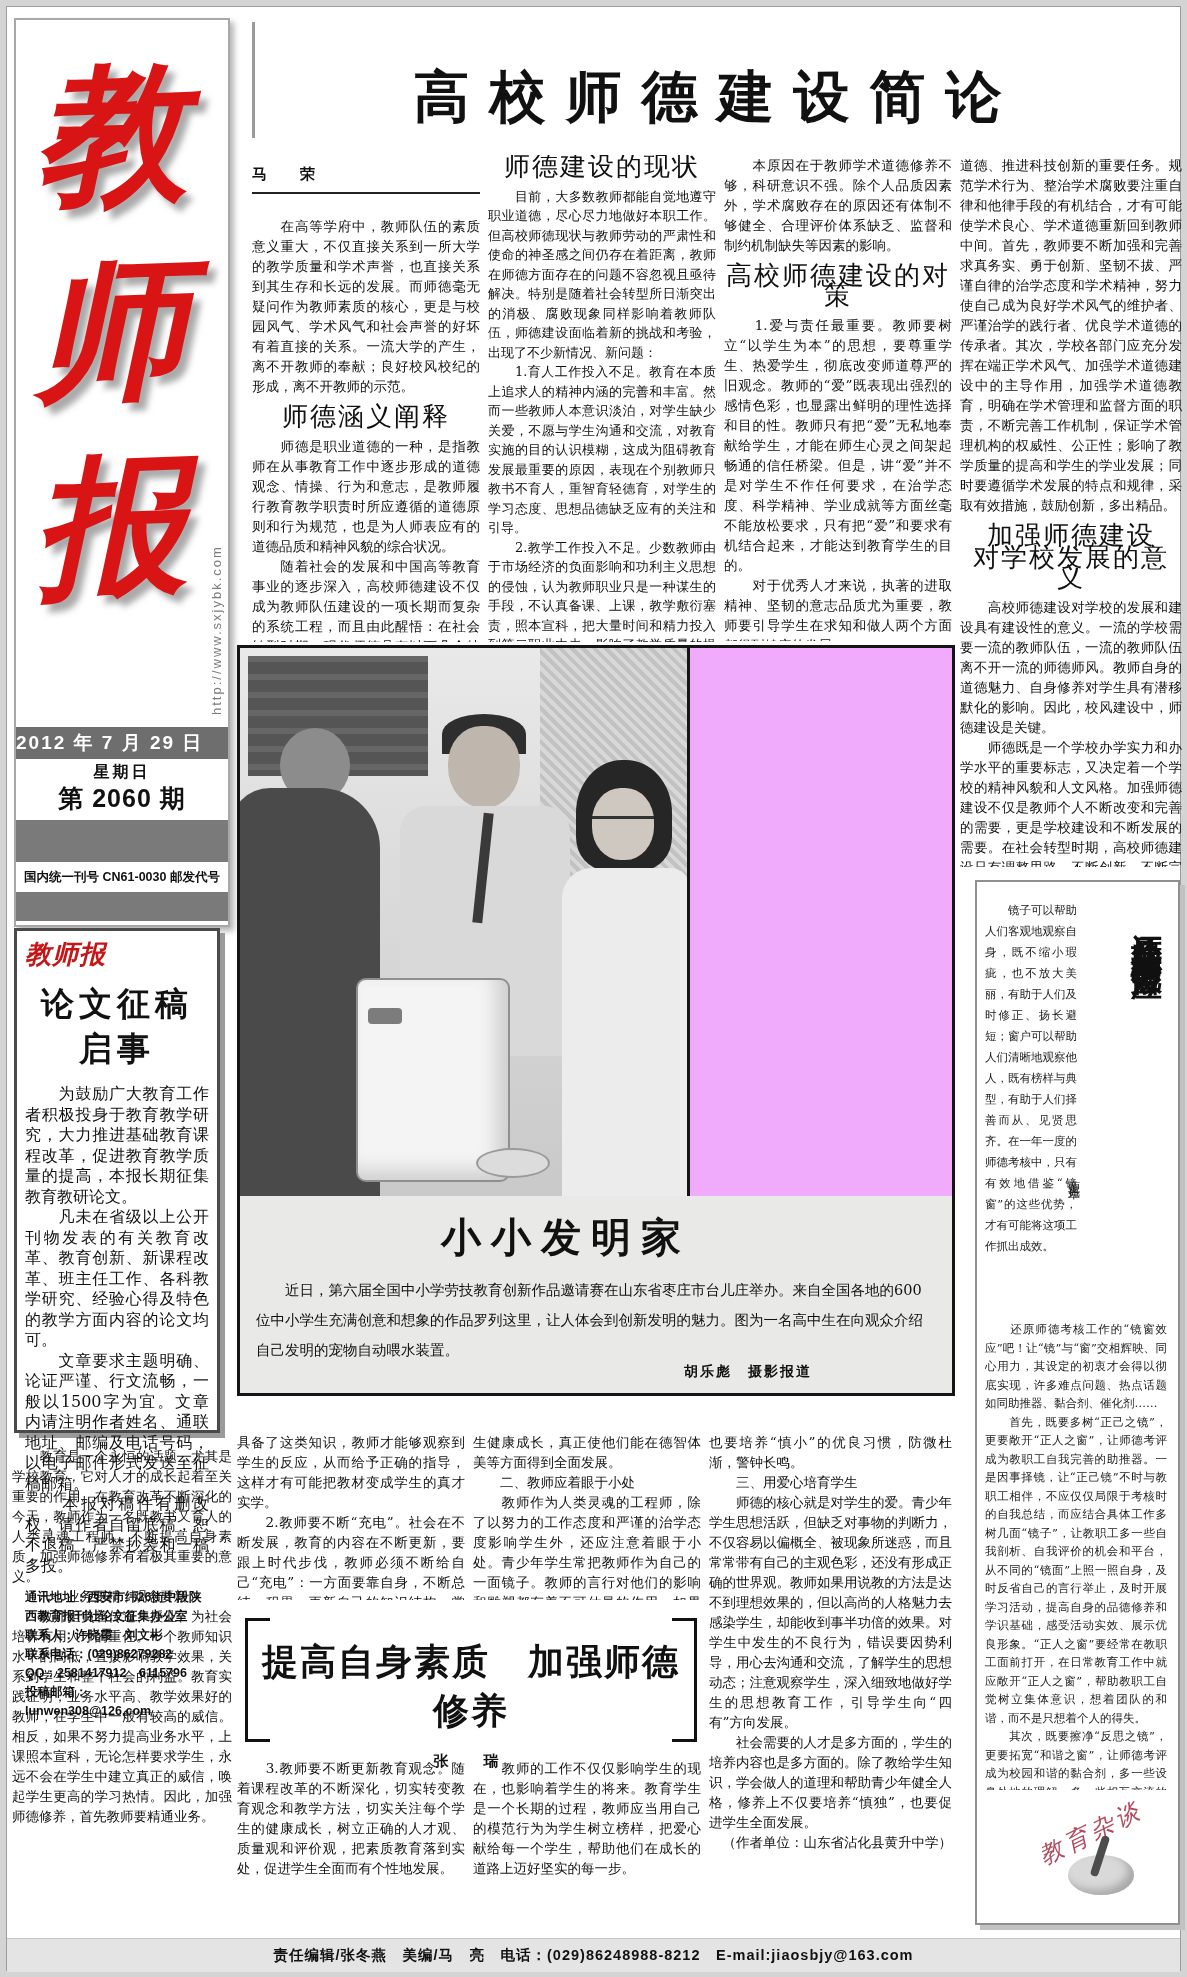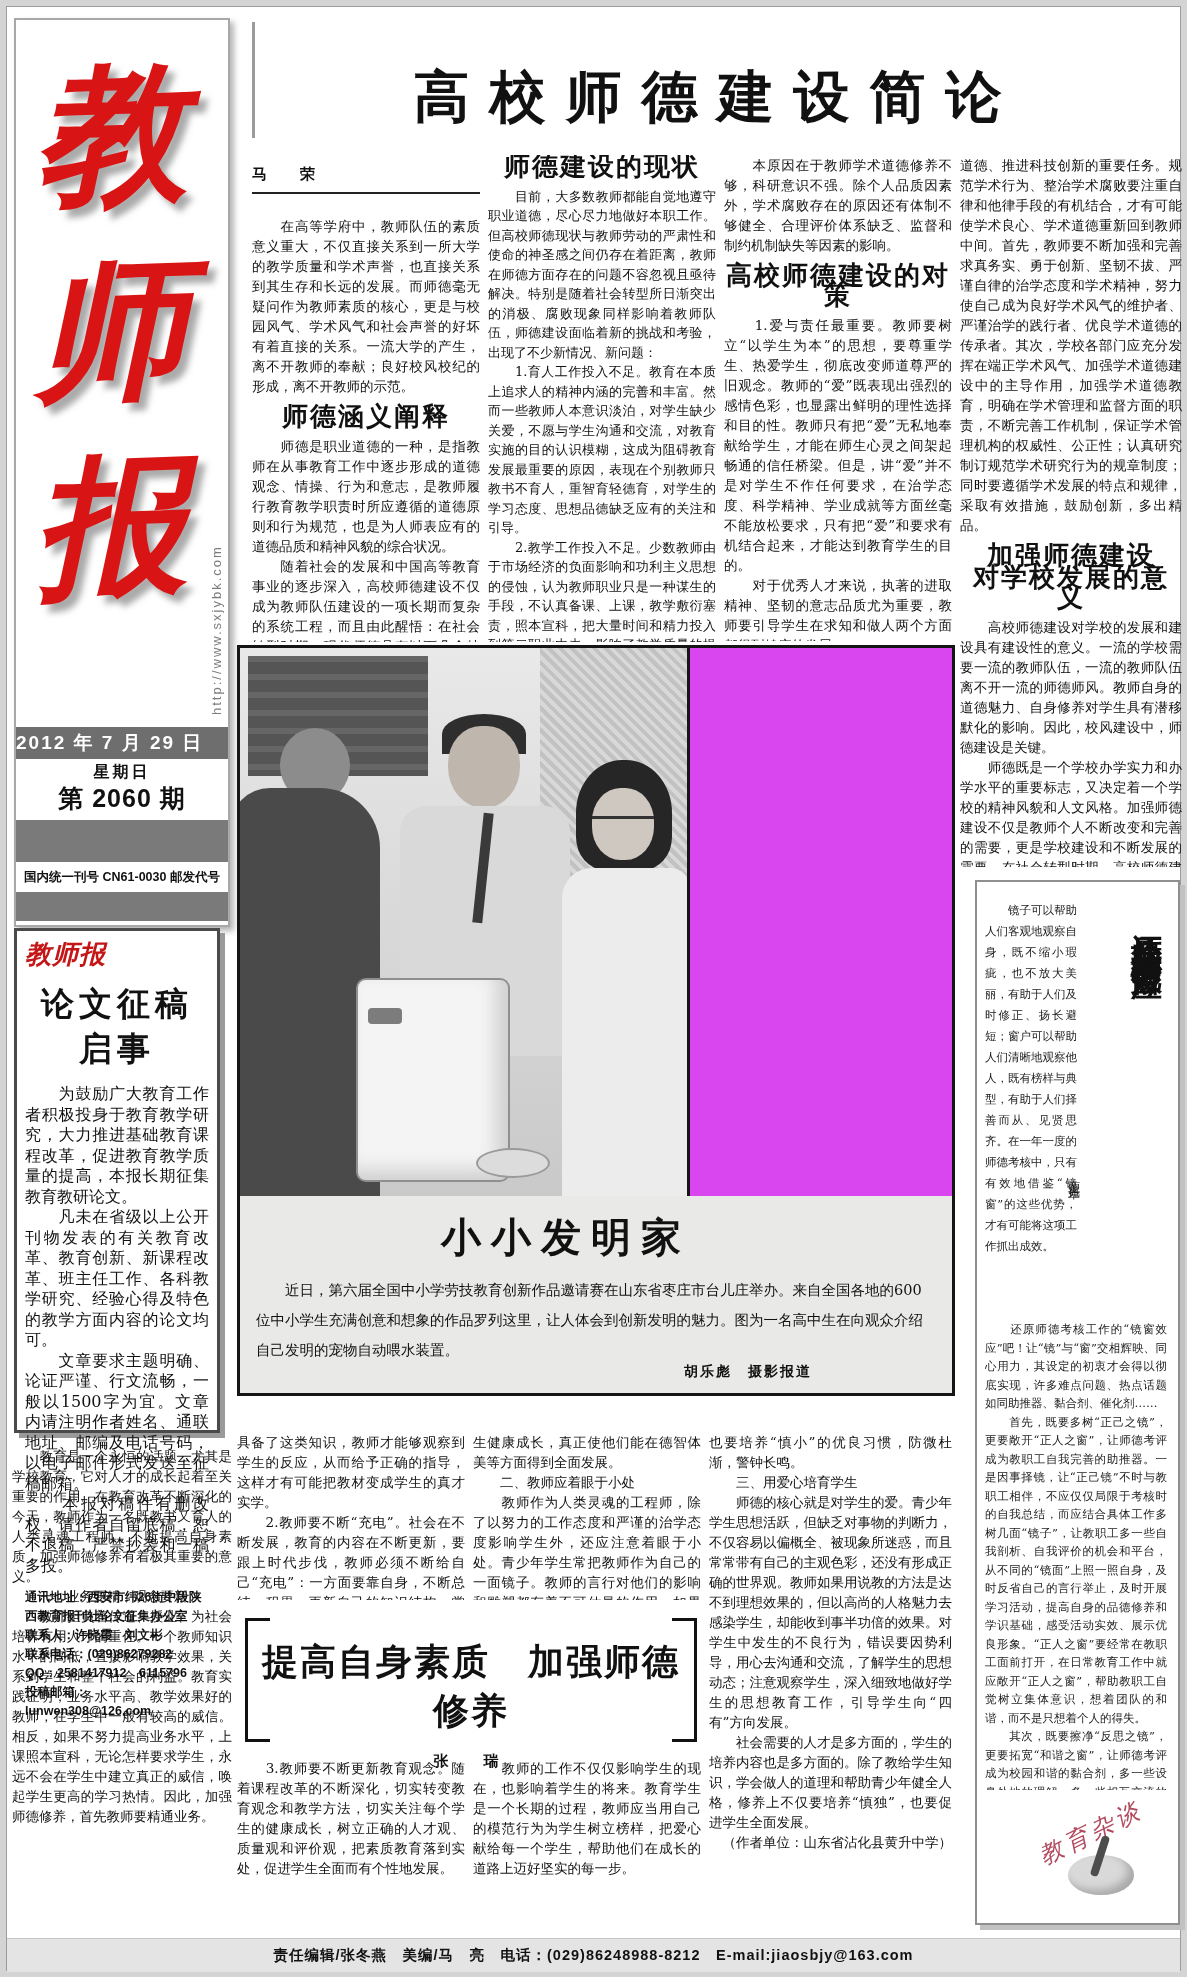--- a/index.html
+++ b/index.html
@@ -7,21 +7,21 @@
         font-family:"DejaVu Serif",serif;color:#111;
         box-shadow:inset 0 0 0 6px #d4d4d4, inset 0 0 0 7px #9c9c9c;}
   .abs{position:absolute;}
   .just{text-align:justify;}
   .pre{white-space:pre-line;}
   .gothic{font-family:"Liberation Sans",sans-serif;font-weight:bold;}
   .body-txt{font-size:13.5px;line-height:20px;overflow:hidden;}
   .hw{font-size:13px;line-height:21px;color:#1c1c1c;overflow:hidden;font-family:"DejaVu Serif",serif;}
   .vert{writing-mode:vertical-rl;transform:rotate(180deg);}
   .vert-t{writing-mode:vertical-rl;}
-  .sec-head{font-family:"Liberation Sans",sans-serif;font-weight:bold;font-size:26px;
+  .sec-head{font-family:"Liberation Sans",sans-serif;font-weight:normal;font-size:26px;
             text-align:center;letter-spacing:2px;margin:10px 0;}
   
   .mast-box{left:14px;top:18px;width:212px;height:905px;border:2px solid #a8a8a8;
             box-shadow:4px 4px 6px #b5b5b5;background:#fff;}
   .mast-char{display:block;font-size:152px;line-height:196px;font-weight:bold;font-style:italic;
              font-family:"DejaVu Serif",serif;text-align:center;
              text-shadow:7px 8px 6px rgba(100,100,100,.55);transform:rotate(-2deg);}
   .date-bar{left:0;top:707px;width:100%;height:32px;background:#6e6e6e;color:#fff;
             font-size:19px;line-height:32px;letter-spacing:2px;}
   .weekday{left:0;top:742px;width:100%;text-align:center;font-size:16px;letter-spacing:3px;}
@@ -36,21 +36,21 @@
   .ann-body{font-size:16px;line-height:20.5px;}
   .ann-contact{font-family:"Liberation Sans",sans-serif;font-weight:bold;font-size:12.5px;
                line-height:19px;margin-top:12px;}
   
   .main-head{left:252px;top:22px;width:925px;height:116px;border-left:3px solid #9a9a9a;}
   .main-head-text{margin-top:38px;text-align:center;font-size:56px;letter-spacing:20px;
                   font-family:"Liberation Sans",sans-serif;font-weight:900;}
   .byline{font-family:"Liberation Sans",sans-serif;font-weight:bold;font-size:15px;letter-spacing:9px;}
   .byline-rule{border-bottom:2px solid #222;}
   
-  .feat-box{left:237px;top:645px;width:718px;height:751px;border:3px solid #151515;background:#d946ef;box-sizing:border-box;}
+  .feat-box{left:237px;top:645px;width:718px;height:751px;border:3px solid #151515;background:#f0abfc;box-sizing:border-box;}
   .photo{left:0;top:0;width:450px;height:548px;border-right:3px solid #151515;box-sizing:border-box;
          background:linear-gradient(180deg,#e9e9e9 0%,#dcdcdc 40%,#c9c9c9 100%);overflow:hidden;}
   .board-dark{left:8px;top:8px;width:180px;height:120px;background:#555;
               background-image:repeating-linear-gradient(180deg,#666 0 6px,#555 6px 18px);}
   .board-hatch{left:300px;top:0px;width:150px;height:260px;
                background:repeating-linear-gradient(45deg,#d8d8d8 0 4px,#c2c2c2 4px 8px);}
   .p-left{left:-10px;top:140px;width:150px;height:420px;background:#4a4a4a;border-radius:40px 60px 0 0;}
   .p-left-head{left:40px;top:80px;width:70px;height:75px;background:#8c8c8c;border-radius:50%;}
   .p-c-head{left:208px;top:78px;width:72px;height:82px;background:#bfb6ae;border-radius:46% 46% 50% 50%;}
   .p-c-hair{left:202px;top:66px;width:84px;height:40px;background:#2e2e2e;border-radius:50% 50% 0 0;}
@@ -160,21 +160,21 @@
   <div class="abs body-txt just" style="left:724px;top:155px;width:228px;height:486px;">
     <div class="pre">　　本原因在于教师学术道德修养不够，科研意识不强。除个人品质因素外，学术腐败存在的原因还有体制不够健全、合理评价体系缺乏、监督和制约机制缺失等因素的影响。</div>
     <div class="sec-head">高校师德建设的对策</div>
     <div class="pre">　　1.爱与责任最重要。教师要树立“以学生为本”的思想，要尊重学生、热爱学生，彻底改变师道尊严的旧观念。教师的“爱”既表现出强烈的感情色彩，也显露出鲜明的理性选择和目的性。教师只有把“爱”无私地奉献给学生，才能在师生心灵之间架起畅通的信任桥梁。但是，讲“爱”并不是对学生不作任何要求，在治学态度、科学精神、学业成就等方面丝毫不能放松要求，只有把“爱”和要求有机结合起来，才能达到教育学生的目的。
 　　对于优秀人才来说，执著的进取精神、坚韧的意志品质尤为重要，教师要引导学生在求知和做人两个方面都得到健康的发展。
 　　2.教学方法的更新。课堂教学是一门技术，更是一门艺术，教师必须不断学习先进的教学理念，按照教学规律和学生成长的特点组织教学，以学生喜闻乐见的方式进行教学。因此，教师要有进行教育所需的扎实而宽厚的基础知识和专业知识，要透彻地懂得所教学科。教师要终身不断学习，不断开拓、更新自己的知识。</div>
   </div>
 
 
   <div class="abs body-txt just" style="left:960px;top:155px;width:222px;height:712px;">
-    <div class="pre">道德、推进科技创新的重要任务。规范学术行为、整治学术腐败要注重自律和他律手段的有机结合，才有可能使学术良心、学术道德重新回到教师中间。首先，教师要不断加强和完善求真务实、勇于创新、坚韧不拔、严谨自律的治学态度和学术精神，努力使自己成为良好学术风气的维护者、严谨治学的践行者、优良学术道德的传承者。其次，学校各部门应充分发挥在端正学术风气、加强学术道德建设中的主导作用，加强学术道德教育，明确在学术管理和监督方面的职责，不断完善工作机制，保证学术管理机构的权威性、公正性；认真研究制订规范学术研究行为的规章制度；同时要遵循学术发展的特点和规律，采取有效措施，鼓励创新，多出精品。</div>
+    <div class="pre">道德、推进科技创新的重要任务。规范学术行为、整治学术腐败要注重自律和他律手段的有机结合，才有可能使学术良心、学术道德重新回到教师中间。首先，教师要不断加强和完善求真务实、勇于创新、坚韧不拔、严谨自律的治学态度和学术精神，努力使自己成为良好学术风气的维护者、严谨治学的践行者、优良学术道德的传承者。其次，学校各部门应充分发挥在端正学术风气、加强学术道德建设中的主导作用，加强学术道德教育，明确在学术管理和监督方面的职责，不断完善工作机制，保证学术管理机构的权威性、公正性；影响了教学质量的提高和学生的学业发展；同时要遵循学术发展的特点和规律，采取有效措施，鼓励创新，多出精品。</div>
     <div class="sec-head" style="margin-bottom:0;">加强师德建设</div>
     <div class="sec-head" style="margin-top:2px;">对学校发展的意义</div>
     <div class="pre">　　高校师德建设对学校的发展和建设具有建设性的意义。一流的学校需要一流的教师队伍，一流的教师队伍离不开一流的师德师风。教师自身的道德魅力、自身修养对学生具有潜移默化的影响。因此，校风建设中，师德建设是关键。
 　　师德既是一个学校办学实力和办学水平的重要标志，又决定着一个学校的精神风貌和人文风格。加强师德建设不仅是教师个人不断改变和完善的需要，更是学校建设和不断发展的需要。在社会转型时期，高校师德建设只有调整思路、不断创新、不断完善，才能为自身的发展提供强有力的保障，才能适应教育改革和时代改革的步伐。</div>
 
   </div>
 
   <div class="abs feat-box">
     <div class="abs photo">
       <div class="abs board-dark"></div>

